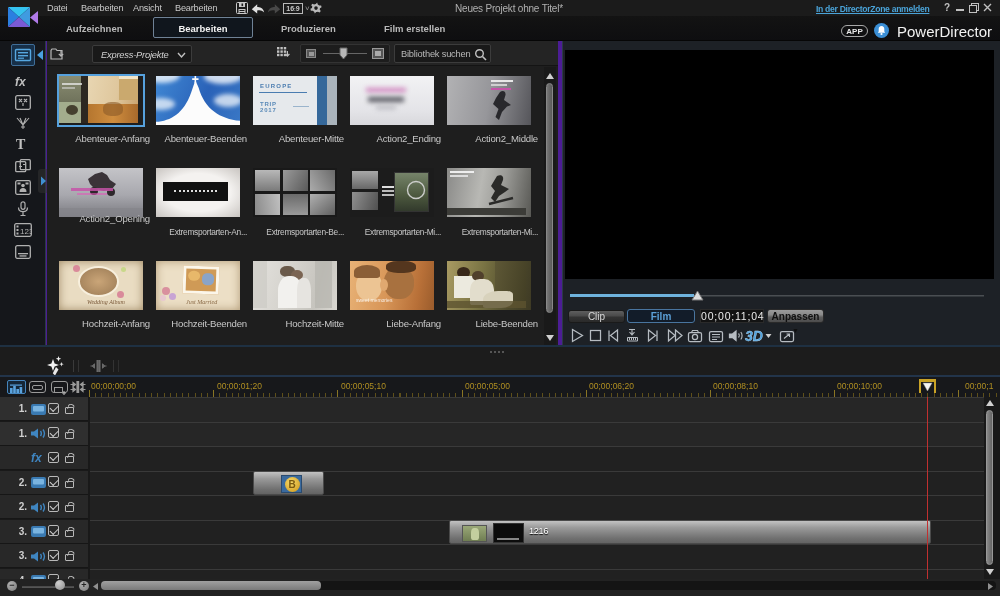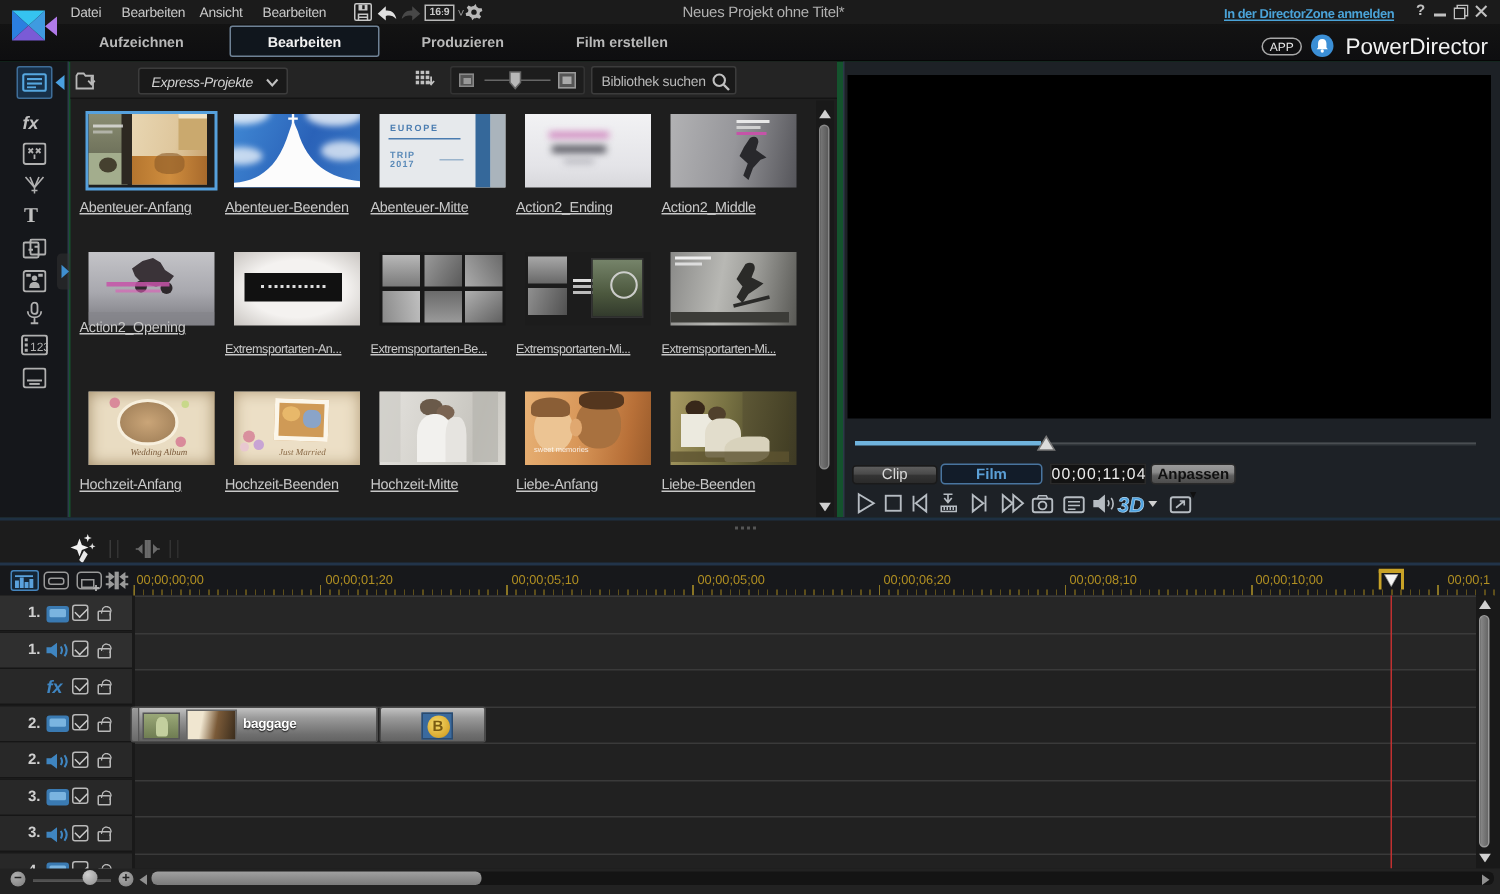--- a/index.html
+++ b/index.html
@@ -1,30 +1,30 @@
 <!DOCTYPE html>
 <html><head>
 <meta charset="utf-8">
 <style>
 * { margin:0; padding:0; box-sizing:border-box; }
 html,body { width:1000px; height:596px; background:#191919; font-family:"Liberation Sans", sans-serif; overflow:hidden; }
-#app { position:relative; width:1000px; height:596px; background:#14532d; }
+#app { position:relative; width:1000px; height:596px; background:#4c1d95; }
 .abs { position:absolute; }
 
 #titlebar { position:absolute; left:0; top:0; width:1000px; height:16px; background:#1b1b1b; }
 .menuitem { position:absolute; top:3px; font-size:9.2px; color:#c9c9c9; letter-spacing:-0.2px;}
 #proj { position:absolute; top:3px; left:455px; font-size:10px; color:#b0b0b0; letter-spacing:-0.2px;}
 #dzlink { position:absolute; top:4px; left:816px; font-size:8.6px; font-weight:bold; color:#4aa3d8; text-decoration:underline; letter-spacing:-0.3px;}
 .winbtn { position:absolute; top:2px; color:#c0c0c0; font-size:11px; }
 
 #tabbar { position:absolute; left:0; top:16px; width:1000px; height:25px; background:linear-gradient(#131313,#0e0e10); border-bottom:1px solid #060606;}
 .tab { position:absolute; top:7px; font-size:9.5px; font-weight:bold; color:#b9b9b9; }
 #tabsel { position:absolute; left:153px; top:1px; width:100px; height:21px; background:#10161d; border:1px solid #6f8296; border-radius:2px; }
 #tabsel span { display:block; text-align:center; margin-top:5px; font-size:9.5px; font-weight:bold; color:#f2f2f2;}
-#appbtn { position:absolute; left:841px; top:9px; width:27px; height:12px; border:1px solid #a8a8a8; border-radius:7px; color:#e8e8e8; font-size:8px; font-weight:normal; text-align:center; line-height:11px;}
+#appbtn { position:absolute; left:841px; top:9px; width:27px; height:12px; border:1px solid #a8a8a8; border-radius:7px; color:#e8e8e8; font-size:8px; font-weight:bold; text-align:center; line-height:11px;}
 #bell { position:absolute; left:874px; top:7px; width:15px; height:15px; border-radius:50%; background:#3b8fd6; }
 #pdtext { position:absolute; left:897px; top:7px; font-size:15px; color:#f2f2f2; }
 
 #sidebar { position:absolute; left:0; top:41px; width:46px; height:304px; background:#15171b; border-right:1px solid #2c3a48;}
 #library { position:absolute; left:47px; top:41px; width:511px; height:304px; background:#1e1e1e; }
 #libhead { position:absolute; left:0; top:0; width:511px; height:25px; background:#242424; border-bottom:1px solid #141414;}
 #preview { position:absolute; left:562px; top:41px; width:438px; height:304px; background:#1d2126; border-left:1px solid #2c3a48;}
 #video { position:absolute; left:2px; top:9px; width:429px; height:229px; background:#000; }
 
 .graybtn { background:linear-gradient(#9a9a9a,#8a8a8a 40%,#5e5e5e 60%,#4c4c4c); border:1px solid #2a2a2a; border-radius:3px; color:#101010; text-align:center; }
@@ -43,21 +43,21 @@
 .tnum { position:absolute; left:14px; top:6px; width:13px; text-align:right; font-size:10px; font-weight:bold; color:#d0d0d0; }
 .tfx { position:absolute; left:31px; top:5px; font-size:12px; font-style:italic; font-weight:bold; color:#3f85c0; }
 .ticon { position:absolute; left:30px; top:5.5px; }
 .tcheck { position:absolute; left:48px; top:5.5px; width:11px; height:11px; border:1.5px solid #b8b8b8; border-radius:2px; }
 .tcheck::after { content:""; position:absolute; left:1.2px; top:1.8px; width:7px; height:3.5px; border-left:1.7px solid #cccccc; border-bottom:1.7px solid #cccccc; transform:rotate(-45deg); transform-origin:center; }
 .tlock { position:absolute; left:64px; top:6px; width:11px; height:11px; }
 .tlock::before { content:""; position:absolute; left:1px; top:4px; width:7px; height:5px; border:1.5px solid #b8b8b8; border-radius:1px; }
 .tlock::after { content:""; position:absolute; left:3px; top:0px; width:5px; height:5px; border:1.5px solid #b8b8b8; border-bottom:0; border-radius:4px 4px 0 0; transform:rotate(14deg); transform-origin:left bottom; }
 .trowc { position:absolute; left:90px; width:894px; border-top:1px solid #3a3a3a; }
 .zbtn { position:absolute; width:10px; height:10px; border-radius:50%; background:radial-gradient(circle at 35% 30%,#b0b0b0,#7a7a7a); color:#222; font-size:9px; font-weight:bold; text-align:center; line-height:9px; }
-.tlabel { position:absolute; width:97px; text-align:left; font-size:9.6px; color:#c8c8c8; white-space:nowrap; letter-spacing:-0.2px;text-decoration:underline; }
+.tlabel { position:absolute; width:97px; text-align:right; font-size:9.6px; color:#c8c8c8; white-space:nowrap; letter-spacing:-0.2px; }
 .cloud { position:absolute; background:#f4f8fc; border-radius:50%; filter:blur(2px); }
 .pic { position:absolute; }
 </style>
 </head>
 <body>
 <div id="app">
 
   <div id="titlebar">
     <span class="menuitem" style="left:47px;">Datei</span>
     <span class="menuitem" style="left:81px;">Bearbeiten</span>
@@ -568,32 +568,33 @@
 
       <div class="trowc" style="top:0; height:24.5px; background:#262626;"></div>
       <div class="trowc" style="top:24.5px; height:24.5px; background:#262626;"></div>
       <div class="trowc" style="top:49px; height:24.5px; background:#212121;"></div>
       <div class="trowc" style="top:73.5px; height:24.5px; background:#212121;"></div>
       <div class="trowc" style="top:98px; height:24.5px; background:#212121;"></div>
       <div class="trowc" style="top:122.5px; height:24.5px; background:#212121;"></div>
       <div class="trowc" style="top:147px; height:24.5px; background:#212121;"></div>
       <div class="trowc" style="top:171.5px; height:10.5px; background:#212121;"></div>
 
-      <div class="clip" style="left:87px; top:74px; width:165px; height:24px;">
-        <div class="abs" style="left:0; top:0; width:5px; height:22px; background:linear-gradient(#9a9a9a,#6a6a6a); border-right:1px solid #555; border-radius:2px 0 0 2px;"></div>
-        <div class="abs" style="left:7px; top:3px; width:25px; height:18px; background:linear-gradient(#9aa878,#6f7d52); border:1px solid #555;">
-            <div style="position:absolute;left:8px;top:2px;width:8px;height:13px;background:#c3cf9e;border-radius:40% 40% 20% 20%;"></div>
-          </div>
-        <div class="abs" style="left:36px; top:1px; width:34px; height:21px; background:linear-gradient(100deg,#f0e6d0 30%,#7a5a38 60%,#3a2c1c); border:1px solid #666;"></div>
-        <span class="cliptext" style="left:74px; top:5px;">baggage</span>
-      </div>
       <div class="clip" style="left:253px; top:74px; width:71px; height:24px;">
         <div class="abs" style="left:27px; top:3px; width:21px; height:18px; background:#3a6a9e; border:1px solid #2a4a6e;">
           <div style="position:absolute; left:2.5px; top:1px; width:15px; height:15px; border-radius:50%; background:radial-gradient(circle at 40% 35%,#f5d96a,#d9a92f 70%,#a87c18); color:#7a5a10; font-size:10px; font-weight:bold; text-align:center; line-height:15px;">B</div>
         </div>
+      </div>
+      <div class="clip" style="left:449px; top:123px; width:482px; height:24px;">
+        <div class="abs" style="left:12px; top:4px; width:25px; height:17px; background:linear-gradient(#9aa878,#6f7d52); border:1px solid #555;">
+            <div style="position:absolute;left:8px;top:2px;width:8px;height:12px;background:#c3cf9e;border-radius:40% 40% 20% 20%;"></div>
+          </div>
+        <div class="abs" style="left:43px; top:2px; width:31px; height:20px; background:#0c0c0c; border:1px solid #333;">
+            <div class="abs" style="left:3px; top:14px; width:22px; height:1.5px; background:#bbb; opacity:.7;"></div>
+          </div>
+        <span class="cliptext" style="left:79px; top:5px; font-weight:normal;">1216</span>
       </div>
 
       <div class="abs" style="left:927px; top:0; width:1px; height:182px; background:#c03030;"></div>
 
       <div class="abs" style="left:984px; top:0; width:12px; height:182px; background:#191919;">
         <svg class="abs" style="left:2px; top:3px;" width="8" height="6" viewBox="0 0 8 6">
             <polygon points="4,0 8,6 0,6" fill="#d0d0d0"></polygon>
           </svg>
         <div class="abs" style="left:2px; top:13px; width:7px; height:155px; background:linear-gradient(90deg,#888,#666); border:1px solid #999; border-radius:4px;"></div>
         <svg class="abs" style="left:2px; top:172px;" width="8" height="6" viewBox="0 0 8 6">

